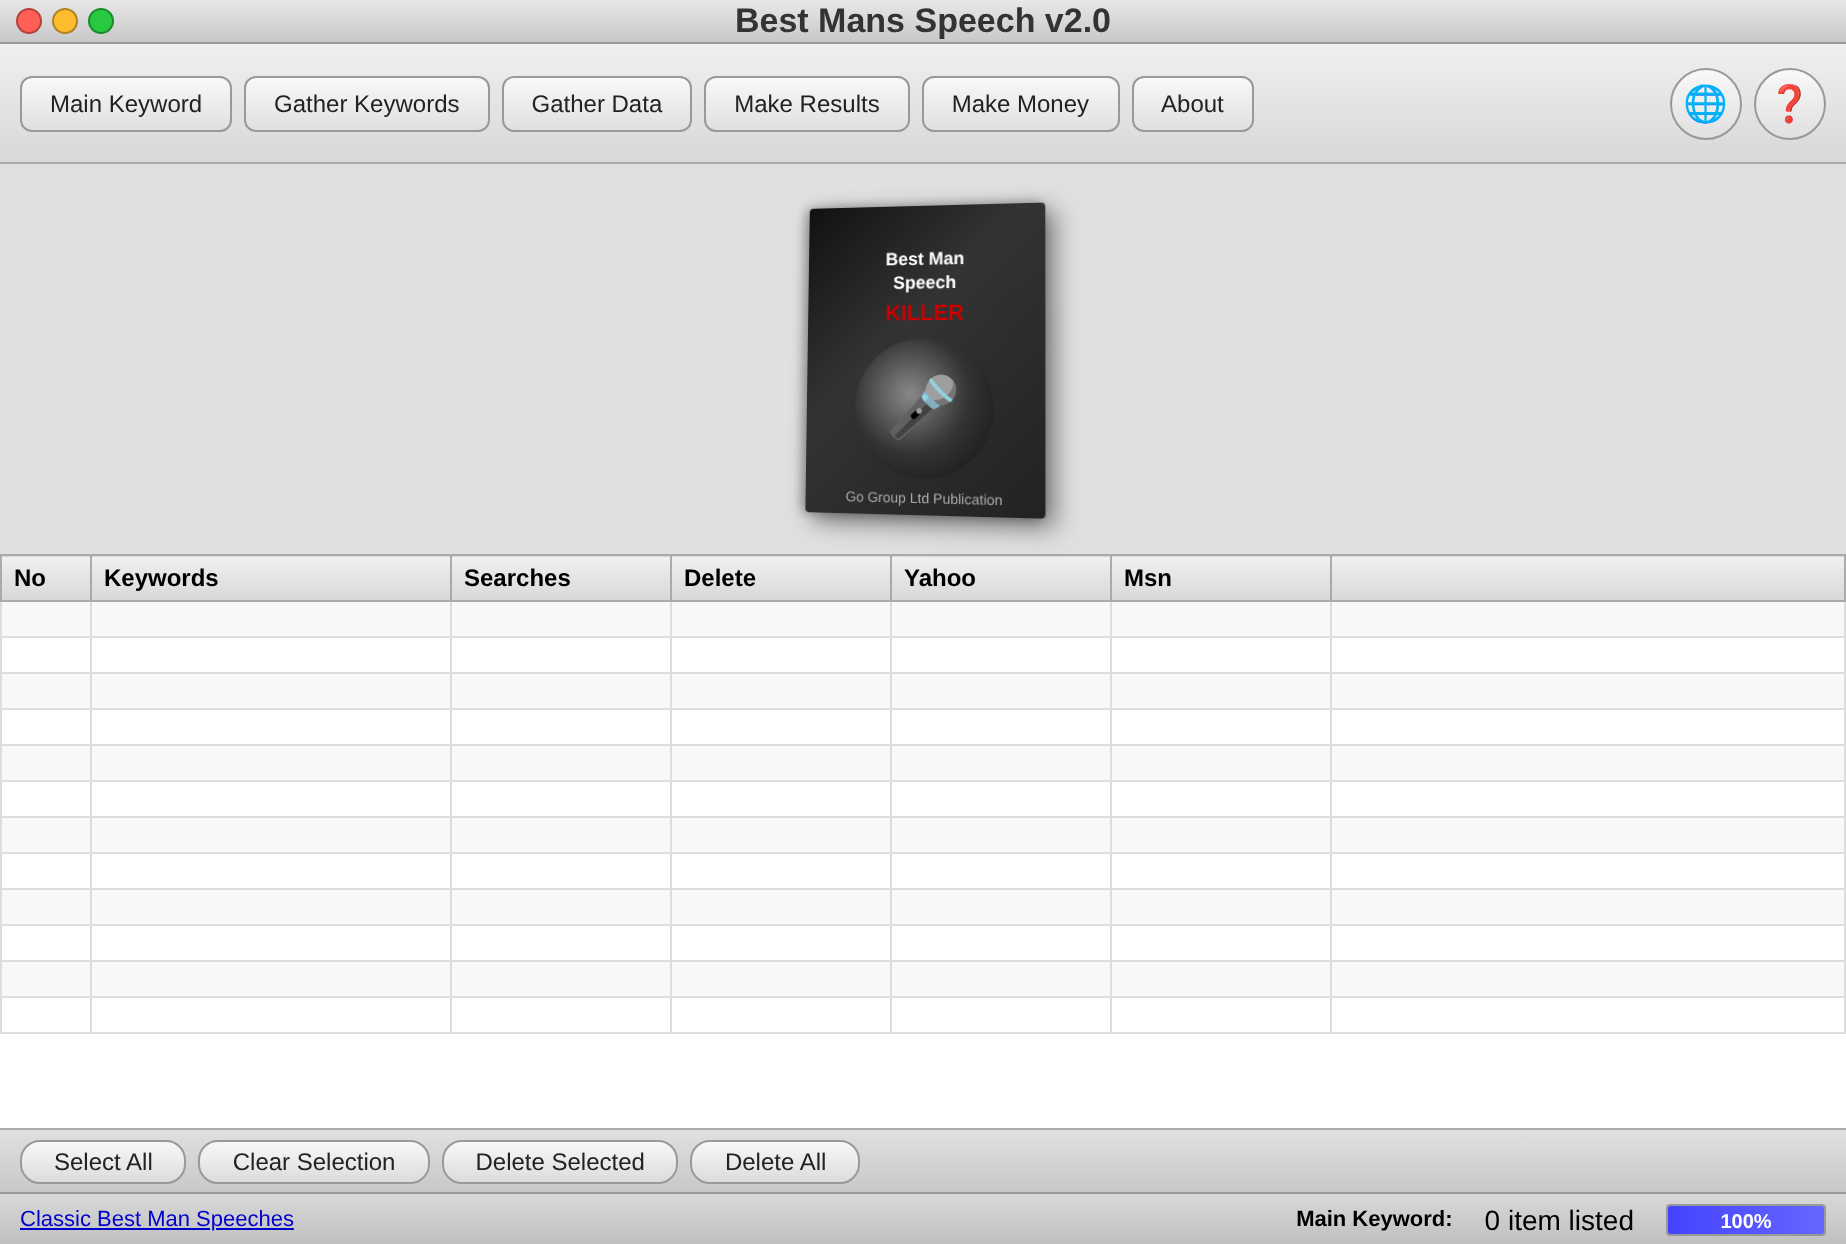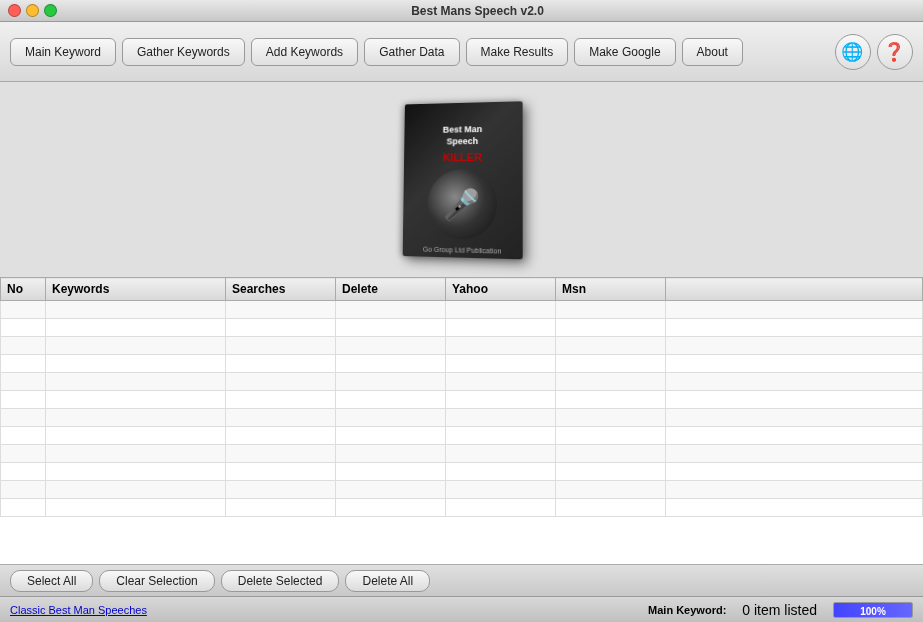--- a/index.html
+++ b/index.html
@@ -34,24 +34,23 @@
       border: 1px solid rgba(0,0,0,0.3);
       display: inline-block;
     }
     .tb-btn.close { background: #ff5f57; }
     .tb-btn.minimize { background: #febc2e; }
     .tb-btn.maximize { background: #28c840; }
     .title-text {
       position: absolute;
       left: 50%;
       transform: translateX(-50%);
-      font-size: 12px;
+      font-size: 17px;
       font-weight: bold;
       color: #333;
-      margin-left: 16px;
     }
 
     
     .toolbar {
       background: linear-gradient(to bottom, #f0f0f0, #d8d8d8);
       height: 60px;
       display: flex;
       align-items: center;
       padding: 0 10px;
       gap: 6px;
@@ -260,24 +259,23 @@
     <span class="tb-btn close"></span>
     <span class="tb-btn minimize"></span>
     <span class="tb-btn maximize"></span>
   </div>
   <span class="title-text">Best Mans Speech v2.0</span>
 </div>
 
 <div class="toolbar">
   <button class="toolbar-btn">Main Keyword</button>
   <button class="toolbar-btn">Gather Keywords</button>
-  <button class="toolbar-btn">Add Keywords</button>
   <button class="toolbar-btn">Gather Data</button>
   <button class="toolbar-btn">Make Results</button>
-  <button class="toolbar-btn">Make Google</button>
+  <button class="toolbar-btn">Make Money</button>
   <button class="toolbar-btn">About</button>
   <div class="toolbar-spacer"></div>
   <div class="toolbar-icons">
     <div class="icon-btn">
       <span>🌐</span>
     </div>
     <div class="icon-btn">
       <span>❓</span>
     </div>
   </div>

